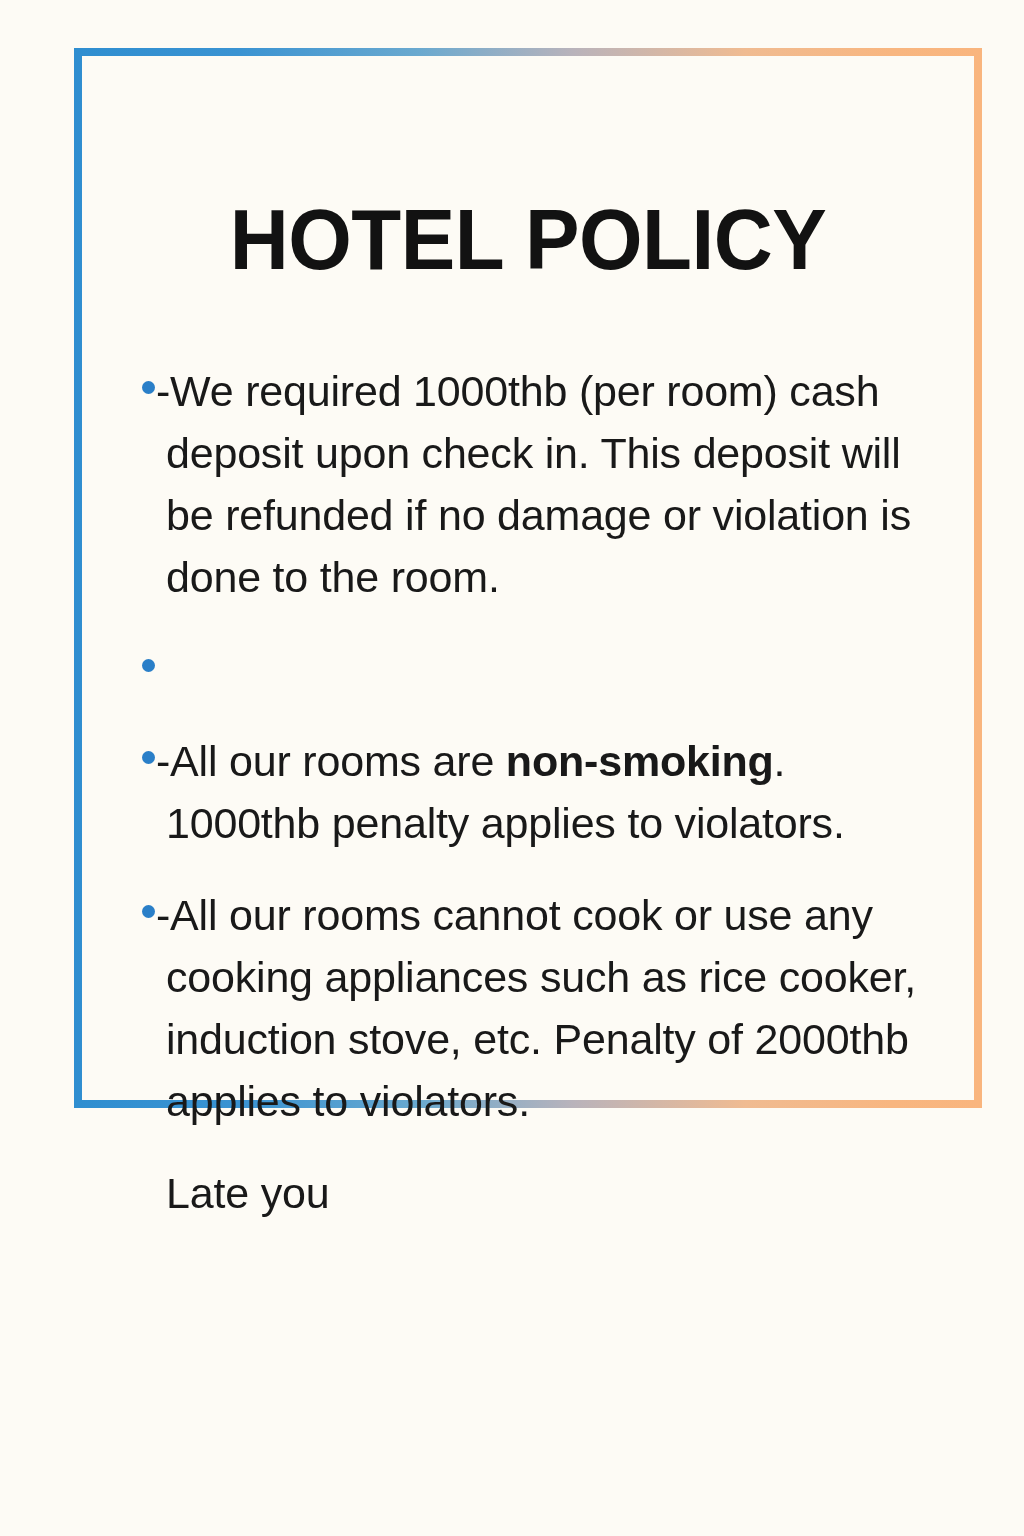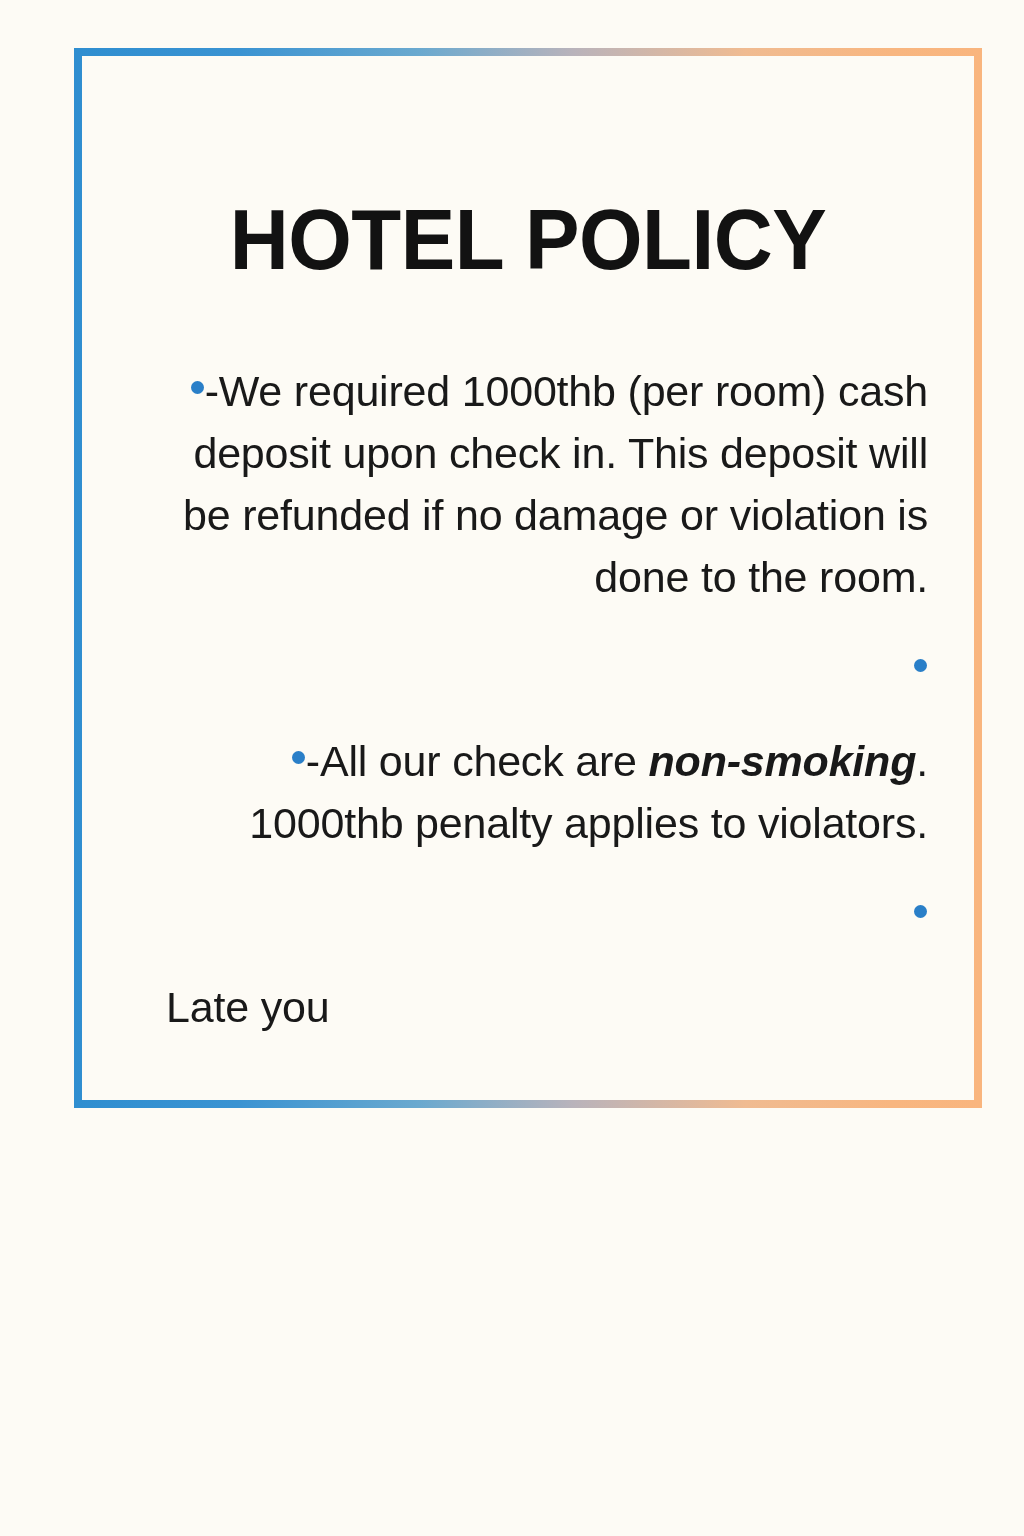--- a/index.html
+++ b/index.html
@@ -70,21 +70,20 @@
     letter-spacing: -0.5px;
     color: #121212;
     margin-top: 140px;
     margin-bottom: 0;
     transform: scaleX(0.95);
   }
 
   .policy-list {
     list-style: none;
     margin-top: 78px;
-    text-align: right;
   }
 
   .policy-item {
     position: relative;
     font-size: 43px;
     line-height: 62px;
     color: #191919;
     letter-spacing: -0.2px;
     padding-left: 38px;
     margin-bottom: 30px;
@@ -101,21 +100,20 @@
     vertical-align: 0.28em;
     margin-right: 1px;
   }
 
   .policy-item .body {
     
   }
 
   .policy-item strong {
     font-weight: 700;
-    font-style: italic;
   }
 
   .closing {
     font-size: 43px;
     line-height: 62px;
     color: #191919;
     letter-spacing: -0.2px;
     padding-left: 38px;
     margin-top: 28px;
     font-stretch: condensed;
@@ -137,25 +135,25 @@
 
           <li class="policy-item">
             <span class="bullet-dot"></span><span class="body">-We required 1000thb (per room) cash deposit upon check in. This deposit will be refunded if no damage or violation is done to the room.</span>
           </li>
 
           <li class="policy-item">
             <span class="bullet-dot"></span>
           </li>
 
           <li class="policy-item">
-            <span class="bullet-dot"></span><span class="body">-All our check are </span><strong>non-smoking</strong><span>. 1000thb penalty applies to violators.</span>
+            <span class="bullet-dot"></span><span class="body">-All our rooms are </span><strong>non-smoking</strong><span>. 1000thb penalty applies to violators.</span>
           </li>
 
           <li class="policy-item">
-            <span class="bullet-dot"></span>
+            <span class="bullet-dot"></span><span class="body">-All our rooms cannot cook or use any cooking appliances such as rice cooker, induction stove, etc. Penalty of 2000thb applies to violators.</span>
           </li>
 
         </ul>
 
         <p class="closing">Late you</p>
 
       </div>
 
     </div>
   </div>

